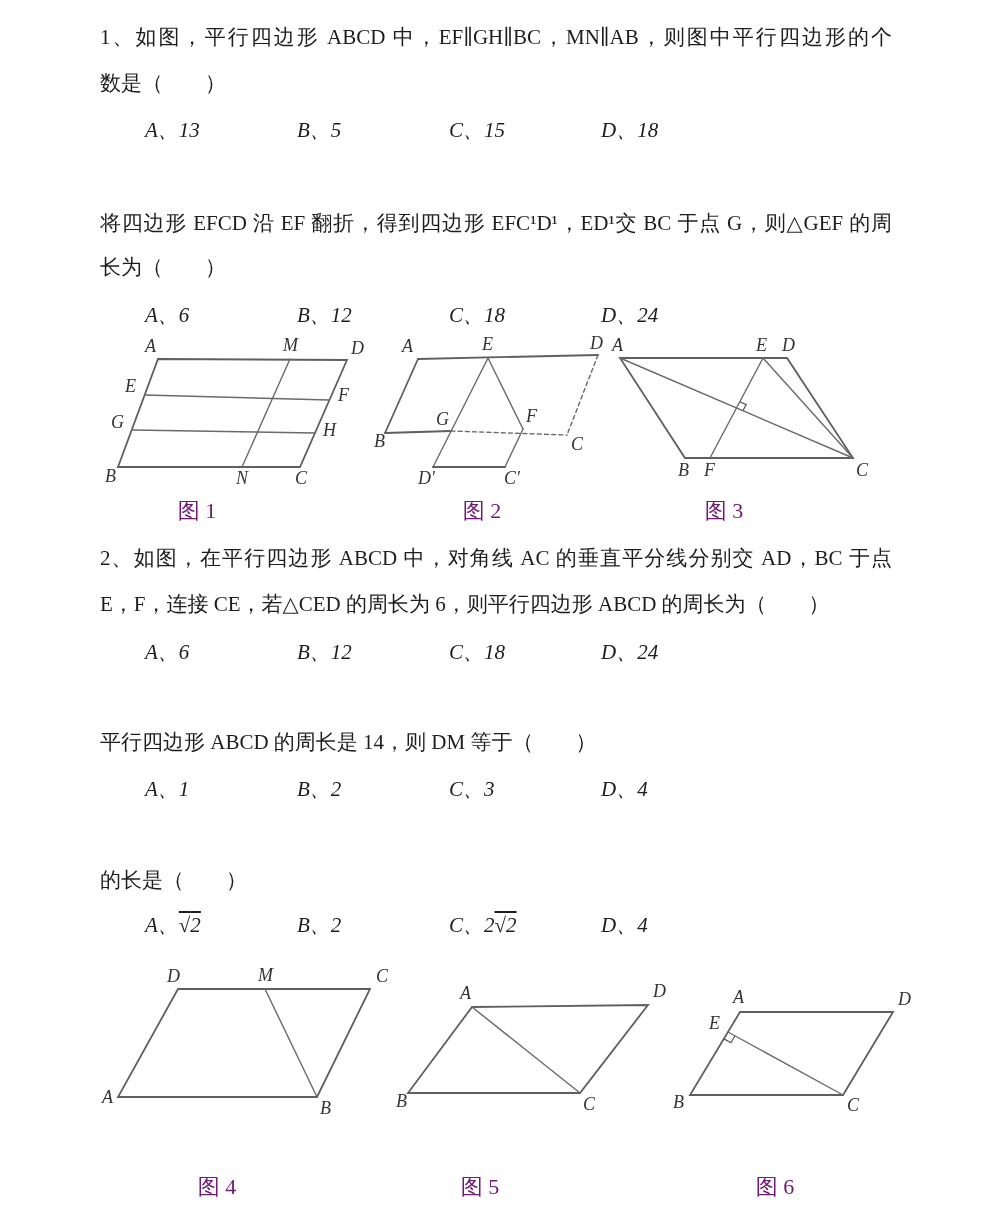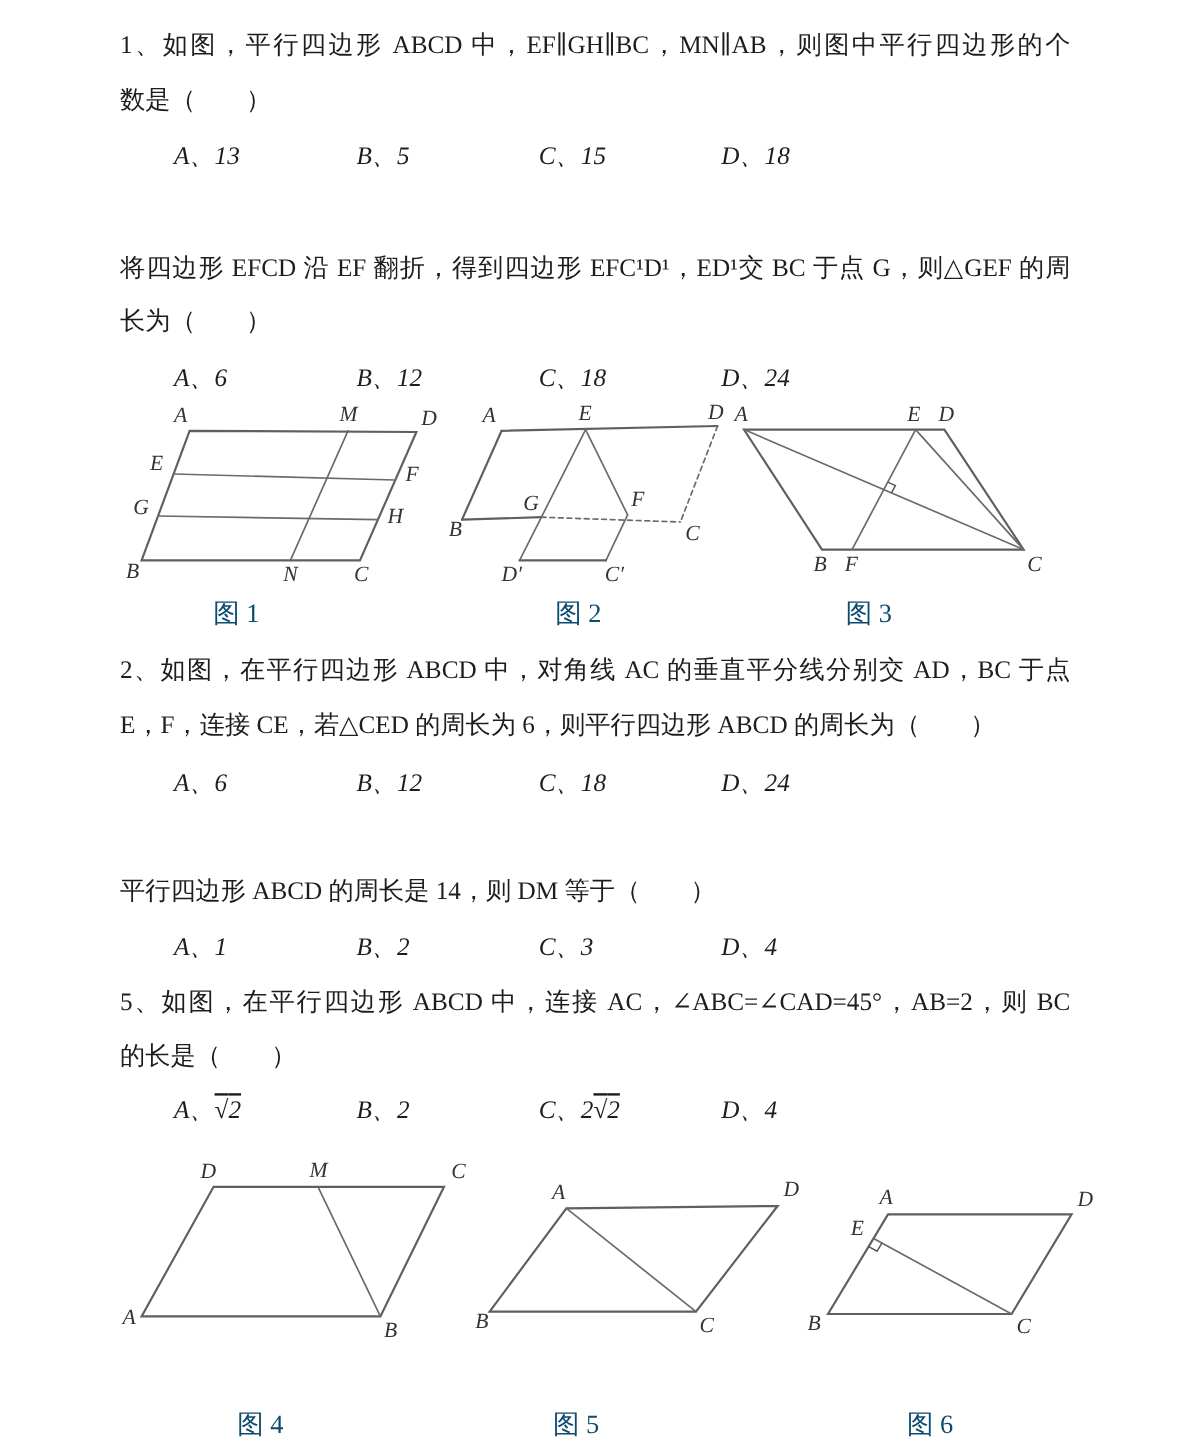--- a/index.html
+++ b/index.html
@@ -30,21 +30,21 @@
   .rad::before{content:"\221A";}
   .rad:empty::before{content:"";}
   .fig{position:absolute;overflow:visible;}
   .edge{stroke:#5f5f5f;stroke-width:1.8;fill:none;stroke-linecap:round;}
   .inner{stroke:#6a6a6a;stroke-width:1.4;fill:none;stroke-linecap:round;}
   .dash{stroke:#6a6a6a;stroke-width:1.4;fill:none;stroke-dasharray:4 3.2;stroke-linecap:round;}
   .ra{stroke:#555;stroke-width:1.2;fill:none;}
   .flb{font:italic 18px "Liberation Serif","DejaVu Serif",serif;fill:#333;}
   .cap{
     position:absolute;width:80px;text-align:center;
-    font-size:22px;line-height:30px;color:#0c4a6e;
+    font-size:22px;line-height:30px;color:#701a75;
   }
 </style>
 </head>
 <body>
 
 <div id="page">
 
   <div class="tline fill" style="top:22px">1、如图，平行四边形 ABCD 中，EF∥GH∥BC，MN∥AB，则图中平行四边形的个</div>
   <div class="tline" style="top:68px">数是（　　）</div>
   <div class="opts" style="top:113px">
@@ -141,21 +141,20 @@
   </div>
 
   <div class="tline" style="top:727px">平行四边形 ABCD 的周长是 14，则 DM 等于（　　）</div>
   <div class="opts" style="top:772px">
     <span class="opt"><span>A、</span><span>1</span><span class="rad"></span></span>
     <span class="opt"><span>B、</span><span>2</span><span class="rad"></span></span>
     <span class="opt"><span>C、</span><span>3</span><span class="rad"></span></span>
     <span class="opt"><span>D、</span><span>4</span><span class="rad"></span></span>
   </div>
 
-  <div class="tline fill" style="top:820px">5、如图，在平行四边形 ABCD 中，连接 AC，∠ABC=∠CAD=45°，AB=2，则 BC</div>
   <div class="tline" style="top:865px">的长是（　　）</div>
   <div class="opts" style="top:908px">
     <span class="opt"><span>A、</span><span></span><span class="rad">2</span></span>
     <span class="opt"><span>B、</span><span>2</span><span class="rad"></span></span>
     <span class="opt"><span>C、</span><span>2</span><span class="rad">2</span></span>
     <span class="opt"><span>D、</span><span>4</span><span class="rad"></span></span>
   </div>
 
   <svg class="fig" style="left:95px;top:968px" width="300" height="150" viewBox="0 0 300 150">
     <g>

